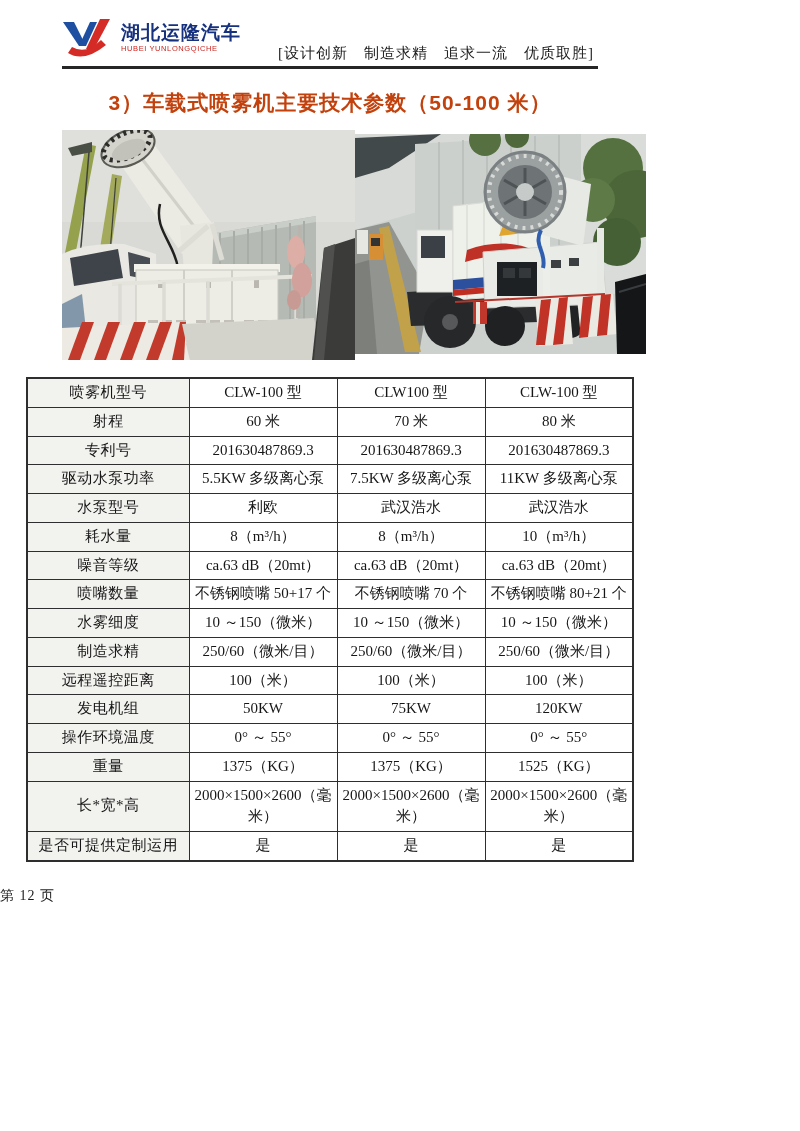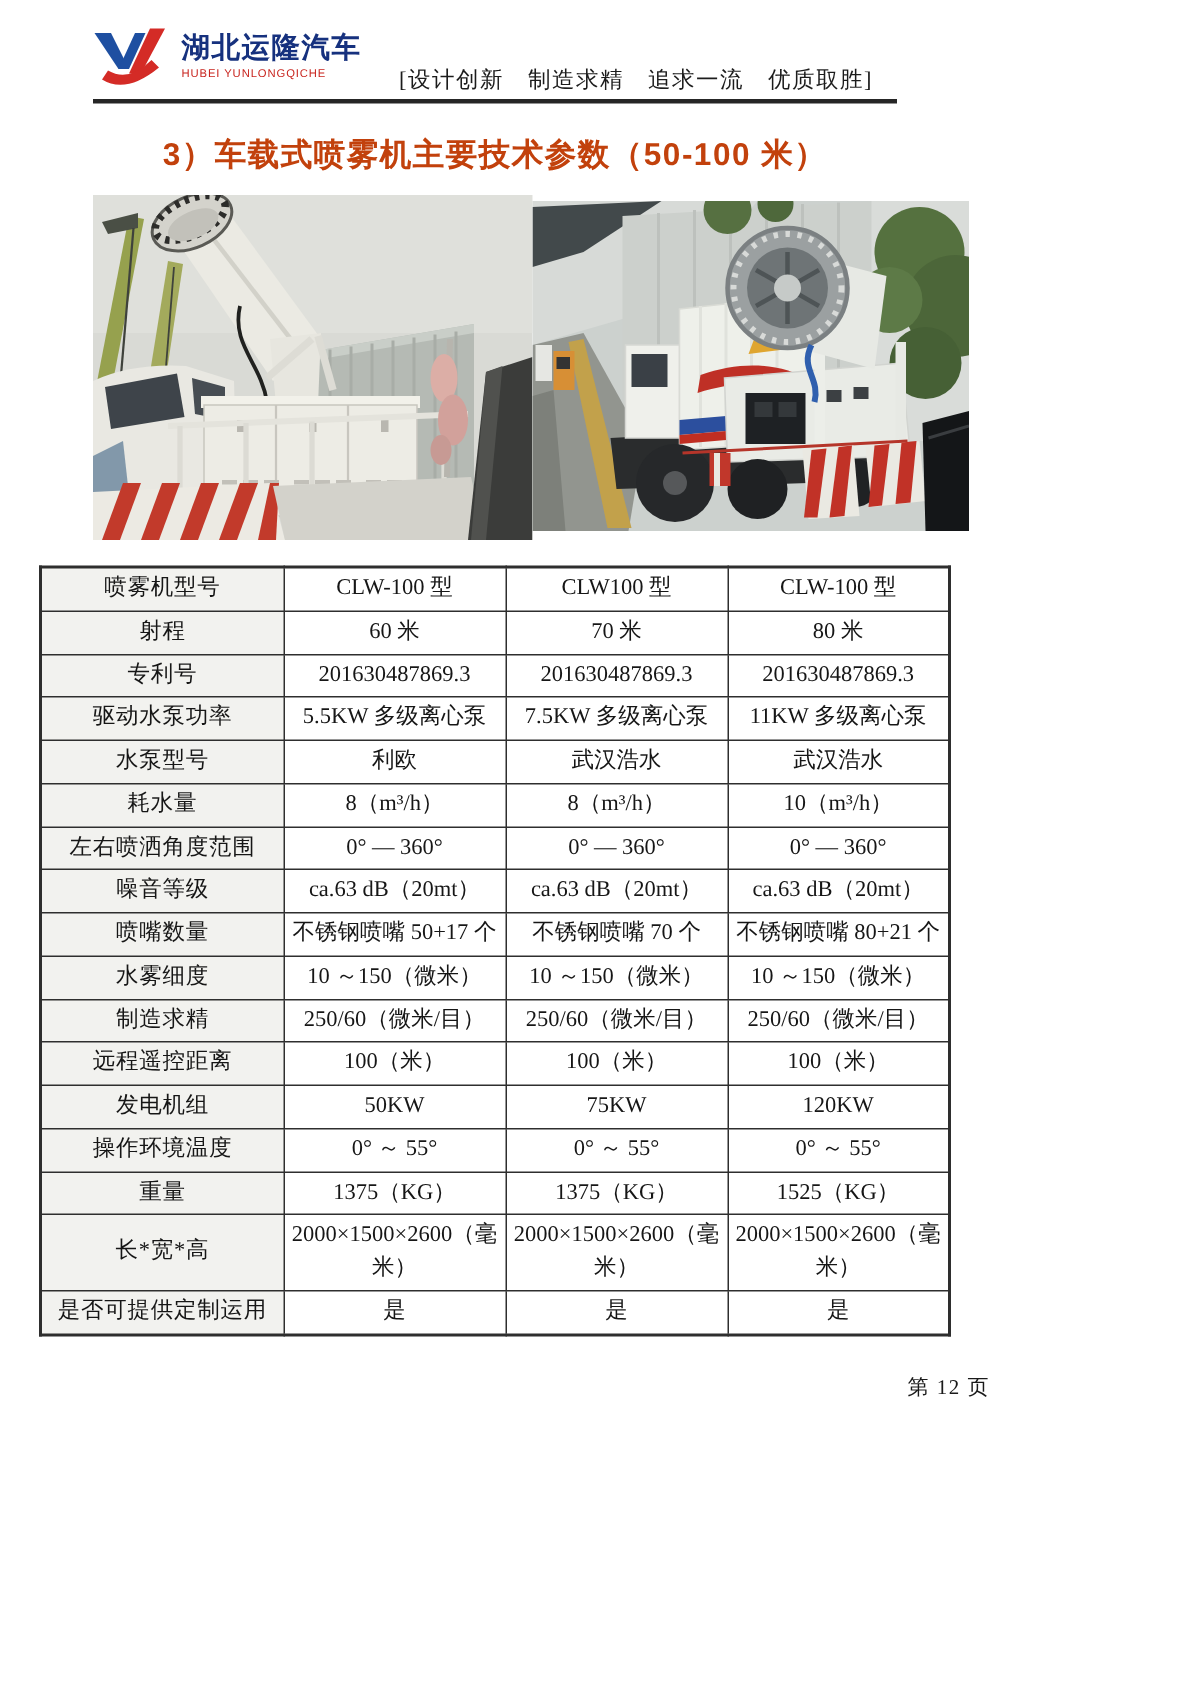--- a/index.html
+++ b/index.html
@@ -10,38 +10,38 @@
     color: #111111;
   }
   .page { width: 660px; height: 1131px; position: relative; overflow: hidden; background: #ffffff; }
 
   
   .header { margin: 0 62px; height: 69px; border-bottom: 3px solid #262626; position: relative; }
   .logo { position: absolute; left: 0; top: 15px; display: flex; align-items: center; gap: 7px; }
   .logo-text { display: flex; flex-direction: column; line-height: 1.05; }
   .logo-cn { font-family: "Liberation Sans", "DejaVu Sans", sans-serif; font-weight: bold; font-size: 19px; color: #16317e; letter-spacing: 1px; }
   .logo-en { font-family: "Liberation Sans", "DejaVu Sans", sans-serif; font-size: 7.5px; color: #c8241e; letter-spacing: 0.6px; margin-top: 2px; }
-  .slogan { position: absolute; right: 16px; bottom: 3px; font-size: 15px; letter-spacing: 1px; color: #1c1c1c; }
+  .slogan { position: absolute; right: 4px; bottom: 3px; font-size: 15px; letter-spacing: 1px; color: #1c1c1c; }
 
   
   .title { text-align: center; margin-top: 20px; font-family: "Liberation Sans", "DejaVu Sans", sans-serif; font-weight: bold; font-size: 21px; letter-spacing: 1px; color: #c2410c; }
 
   
   .photos { display: flex; align-items: flex-start; margin: 13px 0 0 62px; }
   .photos svg { display: block; }
   .photo-right { margin-top: 4px; }
 
   
   table.spec { border-collapse: collapse; margin: 17px auto 0; table-layout: fixed; width: 606px; border: 2px solid #2e2e2e; }
   table.spec td { border: 1px solid #2e2e2e; text-align: center; vertical-align: middle; font-size: 15px; padding: 3px 4px; height: 25px; line-height: 1.45; color: #161616; }
   td.label-cell { background: #f2f2ef; letter-spacing: 0.5px; }
   tr.head-row td { background: #f2f2ef; font-size: 16px; letter-spacing: 1px; height: 26px; }
 
   
-  .footer { text-align: right; margin-top: 25px; font-size: 14px; color: #1a1a1a; letter-spacing: 1px; }
+  .footer { text-align: left; margin-top: 25px; font-size: 14px; color: #1a1a1a; letter-spacing: 1px; }
 </style>
 </head>
 <body>
 
 <div class="page">
 
   <div class="header">
     <div class="logo">
       <svg width="52" height="46" viewBox="0 0 52 46">
         <polygon points="1,7 12,7 24,31 17,31" fill="#1e4fa1"></polygon>
@@ -296,26 +296,20 @@
           <td>武汉浩水</td>
           <td>武汉浩水</td>
         </tr>
         <tr>
           <td class="label-cell">耗水量</td>
           <td>8（m³/h）</td>
           <td>8（m³/h）</td>
           <td>10（m³/h）</td>
         </tr>
         <tr>
-          <td class="label-cell">左右喷洒角度范围</td>
-          <td>0° — 360°</td>
-          <td>0° — 360°</td>
-          <td>0° — 360°</td>
-        </tr>
-        <tr>
           <td class="label-cell">噪音等级</td>
           <td>ca.63 dB（20mt）</td>
           <td>ca.63 dB（20mt）</td>
           <td>ca.63 dB（20mt）</td>
         </tr>
         <tr>
           <td class="label-cell">喷嘴数量</td>
           <td>不锈钢喷嘴 50+17 个</td>
           <td>不锈钢喷嘴 70 个</td>
           <td>不锈钢喷嘴 80+21 个</td>

